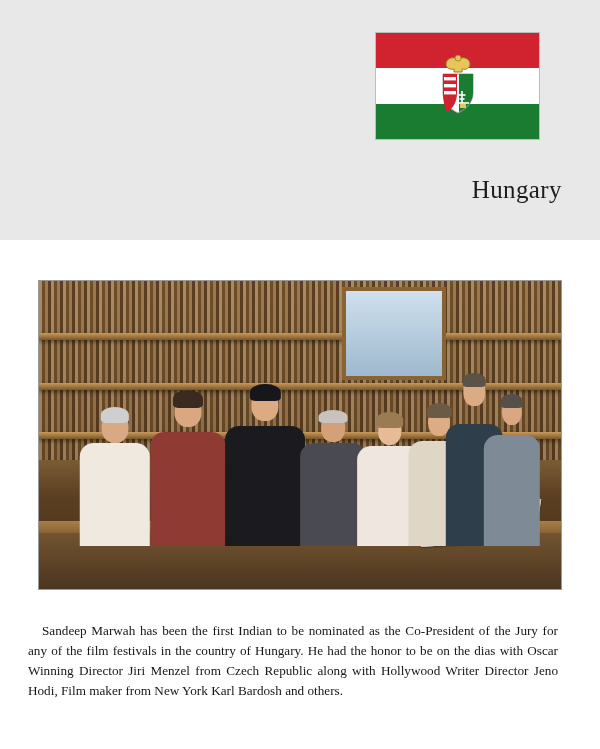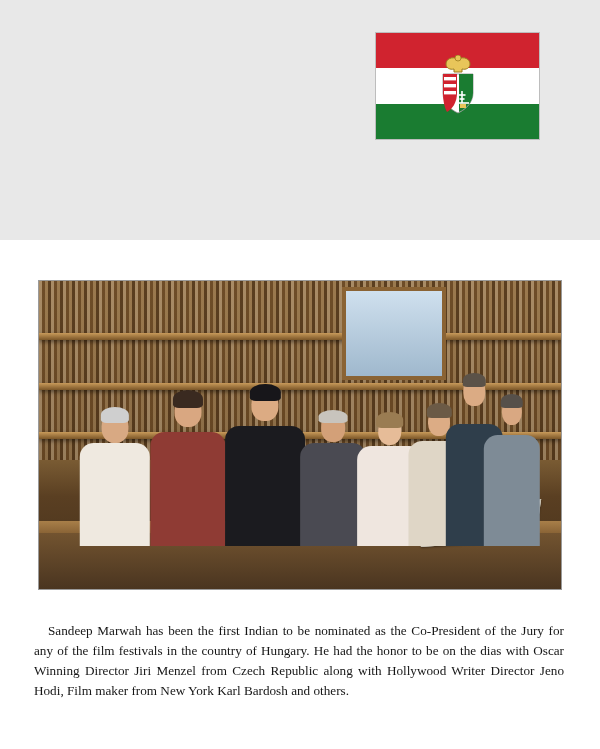--- a/index.html
+++ b/index.html
@@ -176,21 +176,21 @@
   }
   .person .body {
     position: absolute;
     left: 50%;
     transform: translateX(-50%);
     bottom: 0;
     border-radius: 14px 14px 0 0;
   }
   .caption {
     position: absolute;
-    left: 34px;
+    left: 28px;
     top: 368px;
     width: 530px;
     font-size: 13.2px;
     line-height: 1.52;
     color: #161616;
     text-align: justify;
     text-indent: 14px;
   }
 </style>
 </head>
@@ -218,20 +218,21 @@
         <g stroke="#ffffff" stroke-width="1.6" fill="none">
           <path d="M27 48 L27 36"></path>
           <path d="M24 48 L34 48"></path>
           <path d="M23.5 40 L30.5 40"></path>
           <path d="M24.5 44 L29.5 44"></path>
         </g>
         <rect x="25" y="49" width="6" height="4" fill="#e8c55a"></rect>
       </svg>
     </div>
 
+    <div class="country-title">Hungary</div>
   </div>
 
   <div class="content">
 
     <div class="photo-wrap">
       <div class="photo">
 
         <div class="shelf"></div>
         <div class="shelf-board b1"></div>
         <div class="shelf-board b2"></div>

